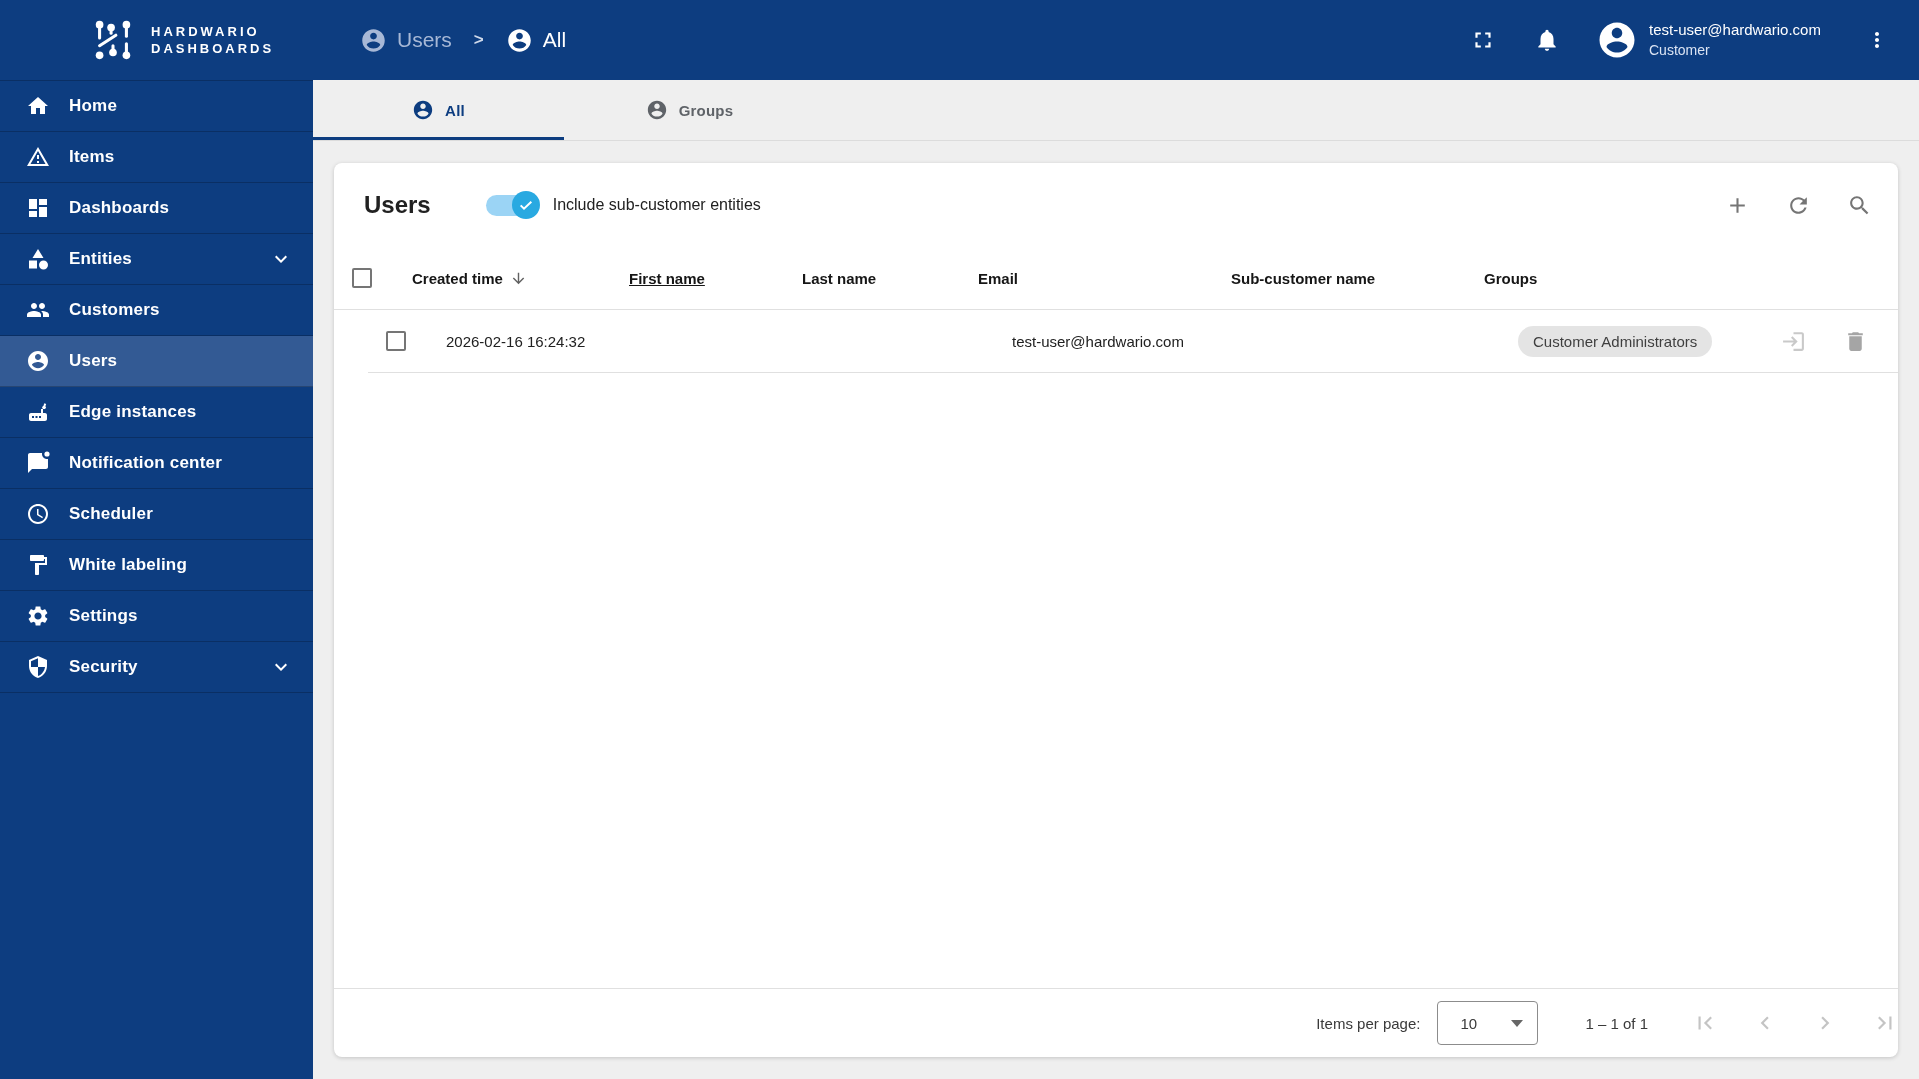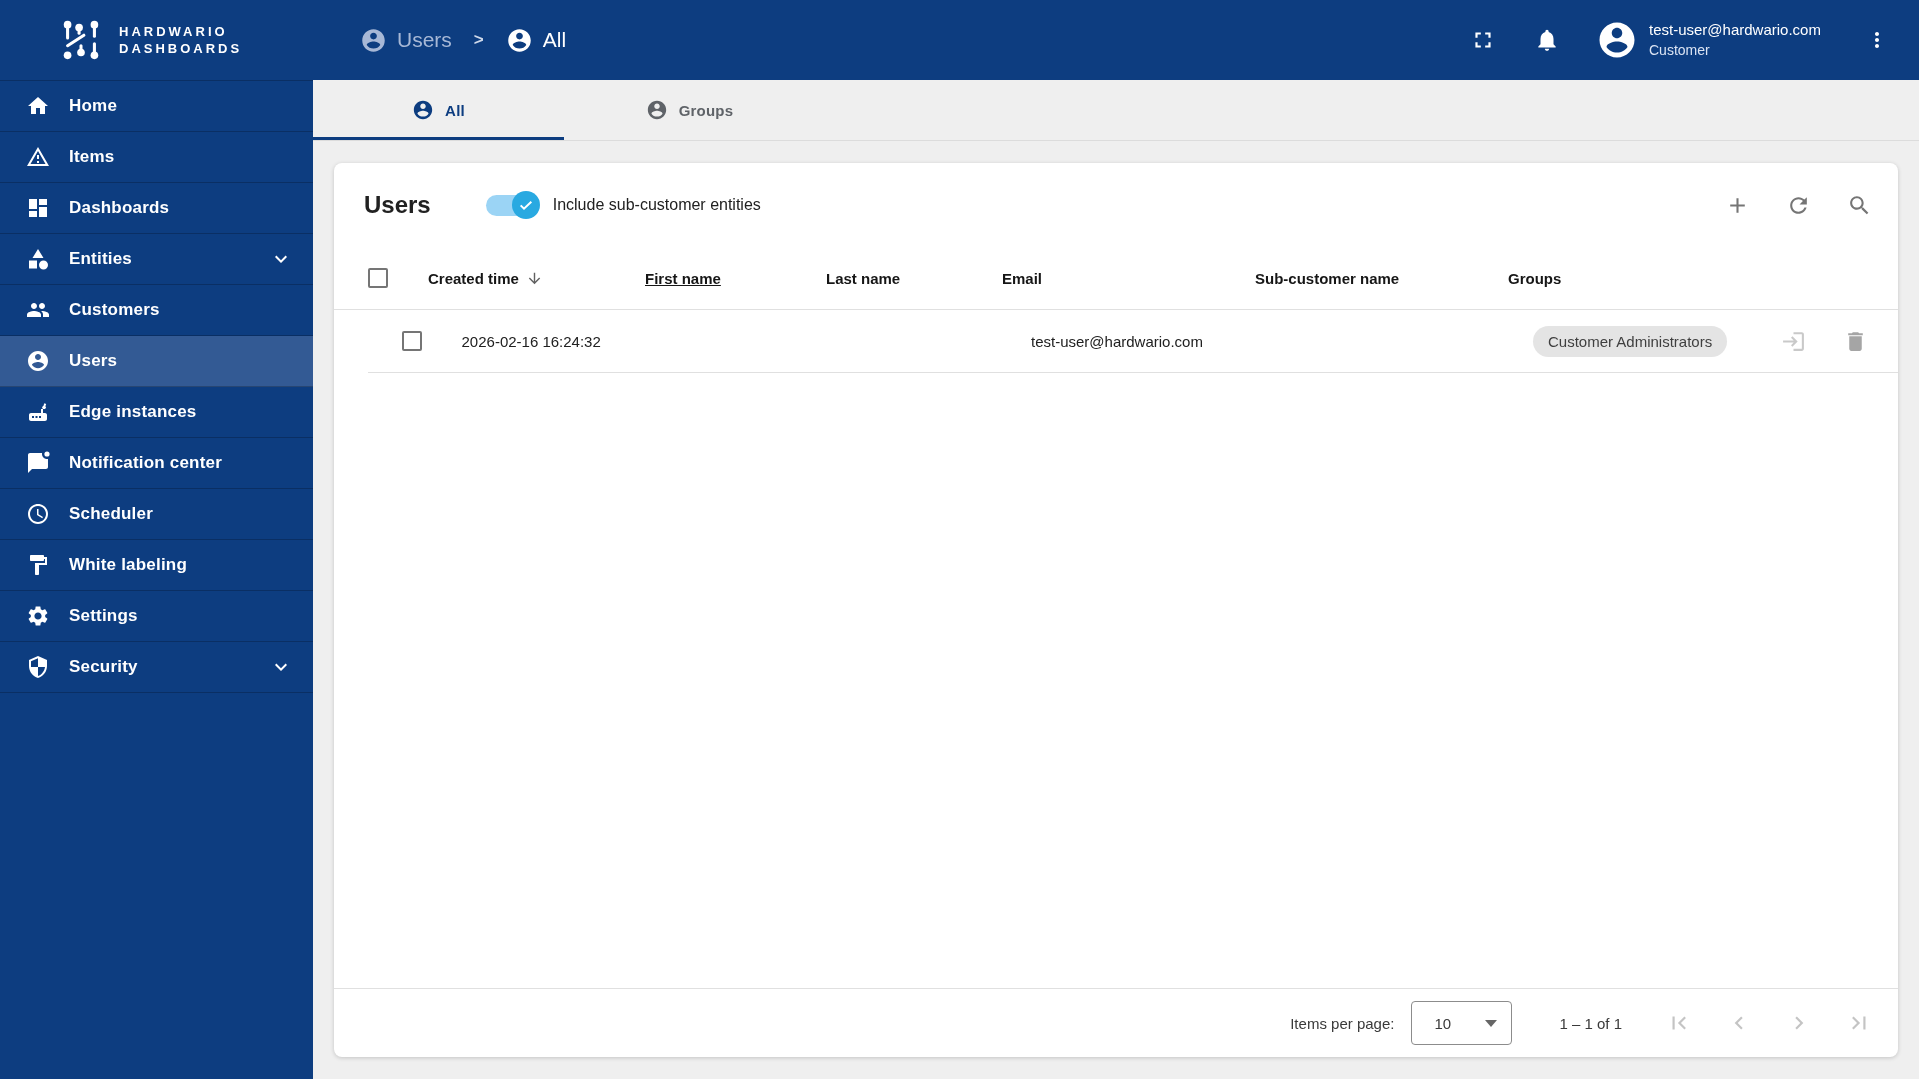--- a/index.html
+++ b/index.html
@@ -10,21 +10,21 @@
     --muted-icon:#757575;
     --disabled-icon:#c4c4c4;
   }
   *{margin:0;padding:0;box-sizing:border-box;}
   html,body{width:1919px;height:1079px;overflow:hidden;}
   body{font-family:"Liberation Sans","DejaVu Sans",sans-serif;background:var(--content-bg);}
   .app{display:grid;grid-template-columns:313px 1fr;grid-template-rows:80px 1fr;width:1919px;height:1079px;}
 
   
   .topbar{grid-column:1/3;background:var(--navy);display:flex;align-items:center;color:#fff;}
-  .logo{width:313px;flex:none;display:flex;align-items:center;gap:15px;padding-left:58px;cursor:pointer;}
+  .logo{width:313px;flex:none;display:flex;align-items:center;gap:15px;padding-left:90px;cursor:pointer;}
   .logo-mark{width:46px;height:46px;}
   .logo-text{font-size:13px;font-weight:bold;letter-spacing:3px;line-height:17px;color:#fff;}
   .breadcrumb{display:flex;align-items:center;margin-left:47px;font-size:21px;}
   .crumb{display:flex;align-items:center;gap:10px;cursor:pointer;}
   .crumb .bc-icon{width:27px;height:27px;}
   .crumb.muted{color:#a7b8d6;}
   .crumb.muted .bc-icon{fill:#a7b8d6;}
   .crumb.current{color:#ffffff;cursor:default;}
   .crumb.current .bc-icon{fill:#ffffff;}
   .bc-sep{color:#cfd9ea;font-size:17px;font-weight:bold;margin:0 22px;}
@@ -66,41 +66,41 @@
   .toggle{position:relative;width:52px;height:28px;flex:none;}
   .toggle-track{position:absolute;left:0;top:4px;width:50px;height:21px;border-radius:11px;background:#9bd4f5;}
   .toggle-thumb{position:absolute;right:-2px;top:0;width:28px;height:28px;border-radius:50%;
     background:#29a9e1;display:flex;align-items:center;justify-content:center;}
   .toggle-thumb svg{width:16px;height:16px;fill:none;stroke:#fff;stroke-width:3;}
   .toggle-label{font-size:16px;color:#212121;}
   .toolbar-spacer{flex:1;}
   .toolbar-icons{display:flex;gap:36px;align-items:center;}
   .toolbar-icons .icon-btn svg{fill:var(--muted-icon);width:25px;height:25px;}
 
-  .thead,.trow{display:flex;align-items:center;padding-left:34px;flex:none;}
+  .thead,.trow{display:flex;align-items:center;padding-left:18px;flex:none;}
   .thead{height:63px;border-bottom:1px solid var(--divider);font-size:15px;font-weight:bold;color:#161616;}
   .trow{height:63px;border-bottom:1px solid var(--divider);font-size:15px;color:#212121;margin-left:34px;}
   .col-check{width:60px;display:flex;align-items:center;}
   .checkbox{width:20px;height:20px;border:2px solid var(--muted-icon);border-radius:2px;cursor:pointer;}
   .col-created{width:217px;display:flex;align-items:center;gap:7px;}
   .col-first{width:173px;text-decoration:underline;}
-  .col-last{width:176px;margin-left:8px;}
+  .col-last{width:176px;}
   .col-email{width:253px;}
   .col-sub{width:253px;}
   .col-groups{width:250px;}
   .sort-icon{width:17px;height:17px;fill:#616161;}
   .col-actions{flex:1;display:flex;justify-content:flex-end;align-items:center;gap:37px;padding-right:30px;}
   .col-actions .icon-btn svg{width:25px;height:25px;}
   .login-icon svg{fill:#c9c9c9;}
   .delete-icon svg{fill:#a5a5a5;}
   .chip{display:inline-block;background:#e4e4e4;color:#3f3f3f;border-radius:17px;padding:7px 15px;font-size:15px;}
   .tbody-fill{flex:1;}
 
   .tfoot{height:69px;flex:none;border-top:1px solid var(--divider);display:flex;align-items:center;
-    justify-content:flex-end;font-size:15px;color:#3a3a3a;padding-right:26px;}
+    justify-content:flex-end;font-size:15px;color:#3a3a3a;}
   .ipp-label{margin-right:17px;}
   .page-size{width:101px;height:44px;border:1px solid #8c8c8c;border-radius:4px;display:flex;
     align-items:center;justify-content:space-between;padding:0 14px 0 22px;cursor:pointer;background:#fff;}
   .page-size .caret{width:0;height:0;border-left:6px solid transparent;border-right:6px solid transparent;
     border-top:7px solid #666;}
   .range-label{margin-left:47px;margin-right:44px;}
   .pager{display:flex;align-items:center;gap:34px;}
   .pager .icon-btn svg{width:26px;height:26px;fill:var(--disabled-icon);}
 </style>
 </head>

